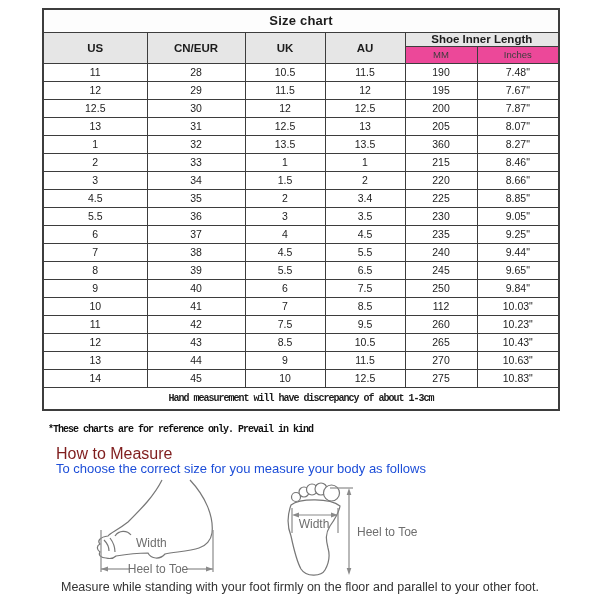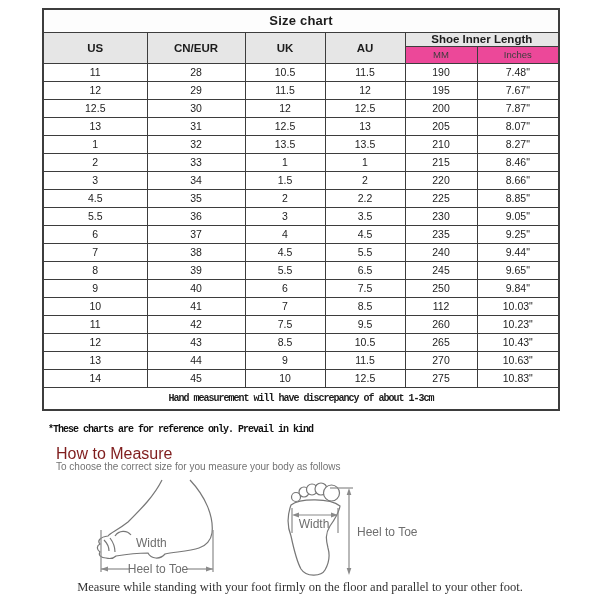--- a/index.html
+++ b/index.html
@@ -25,25 +25,25 @@
     font-family:Liberation Mono, monospace; font-weight:bold;
     font-size:10px; letter-spacing:-1px; color:#111;
   }
 
   .ref-note {
     position:absolute; left:48px; top:424px;
     font-family:"Liberation Mono", monospace; font-weight:bold;
     font-size:10px; letter-spacing:-1px; color:#111;
   }
   .htm-heading { position:absolute; left:56px; top:445px; font-size:16px; color:#7f1d1d; }
-  .htm-sub { position:absolute; left:56px; top:461px; font-size:10px; color:#737373; }
+  .htm-sub { position:absolute; left:56px; top:461px; font-size:13px; color:#1d4ed8; }
   .diagram { position:absolute; left:0; top:478px; }
   .measure-caption {
     position:absolute; left:0; top:580px; width:600px;
-    text-align:center; font-size:12.5px; color:#333333;font-family:Liberation Serif, serif;
+    text-align:center; font-size:12.5px; color:#333333;
   }
   .diagram text { font-family:"Liberation Sans", sans-serif; font-size:12px; fill:#6e6e6e; }
 </style>
 </head>
 <body>
 
 <div class="page">
 
   <table class="size-table">
     <colgroup>
@@ -101,21 +101,21 @@
           <td>12.5</td>
           <td>13</td>
           <td>205</td>
           <td>8.07"</td>
         </tr>
         <tr>
           <td>1</td>
           <td>32</td>
           <td>13.5</td>
           <td>13.5</td>
-          <td>210</td>
+          <td>360</td>
           <td>8.27"</td>
         </tr>
         <tr>
           <td>2</td>
           <td>33</td>
           <td>1</td>
           <td>1</td>
           <td>215</td>
           <td>8.46"</td>
         </tr>
@@ -124,21 +124,21 @@
           <td>34</td>
           <td>1.5</td>
           <td>2</td>
           <td>220</td>
           <td>8.66"</td>
         </tr>
         <tr>
           <td>4.5</td>
           <td>35</td>
           <td>2</td>
-          <td>2.2</td>
+          <td>3.4</td>
           <td>225</td>
           <td>8.85"</td>
         </tr>
         <tr>
           <td>5.5</td>
           <td>36</td>
           <td>3</td>
           <td>3.5</td>
           <td>230</td>
           <td>9.05"</td>

